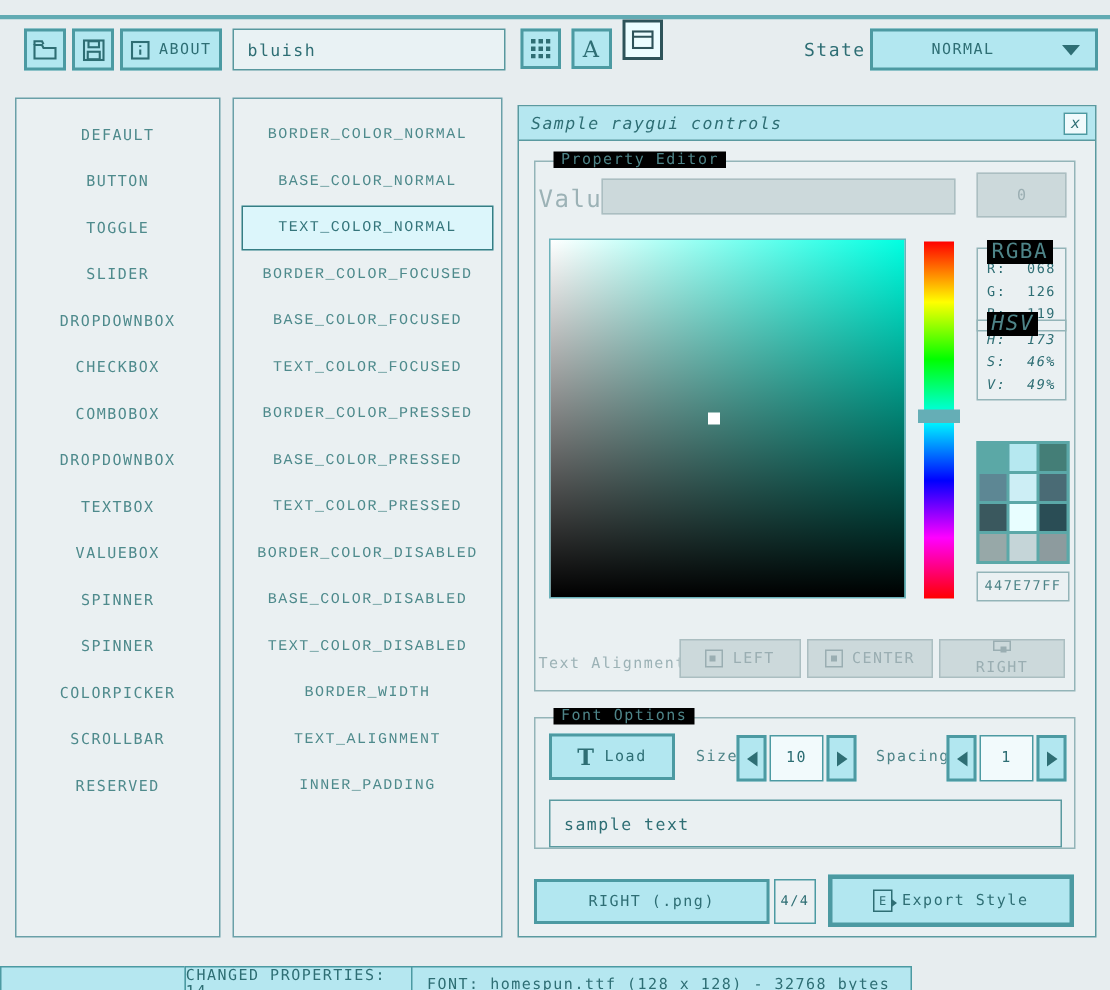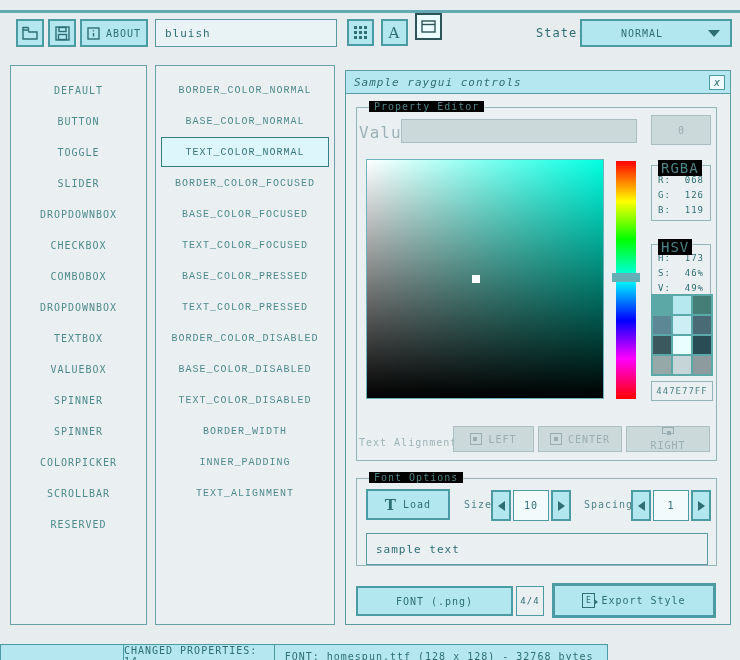--- a/index.html
+++ b/index.html
@@ -83,21 +83,21 @@
                         #00ffff 50%,#0000ff 67%,#ff00ff 83%,#ff0000 100%); }
   #hue-handle { position:absolute; left:266px; top:202px; width:28px; height:9px;
                 background:#65aeb6; cursor:grab; }
 
   .mini-group { position:absolute; left:305px; width:60px; border:1px solid #93b4b8; }
   .mini-label { position:absolute; top:-6px; left:6px; background:#000000;
                 padding:0 3px; font-size:14px; letter-spacing:1px; color:#4e8488; }
   .mini-row { display:flex; justify-content:space-between; padding:0 6px;
               font-size:9px; letter-spacing:1px; color:#2e6e74; line-height:15px; }
   #rgba-group { top:94px; height:56px; padding-top:7px; }
-  #hsv-group  { top:173px; height:54px; padding-top:6px; }
+  #hsv-group  { top:142px; height:54px; padding-top:6px;font-style:italic; }
 
   #style-color-grid { position:absolute; left:305px; top:223px; width:62px; height:82px;
                       border:2px solid #5ba8a8; background:#5ba8a8;
                       display:grid; grid-template-columns:repeat(3,1fr);
                       grid-template-rows:repeat(4,1fr); gap:2px; }
   #style-color-grid div { cursor:pointer; }
   #hex-box { position:absolute; left:305px; top:310px; width:62px; height:20px;
              border:1px solid #93b4b8; display:flex; align-items:center;
              justify-content:center; font-size:9px; letter-spacing:1px; color:#4e8488; }
 
@@ -242,28 +242,29 @@
     <div class="list-item">RESERVED</div>
   </div>
 
   <div id="props-panel" class="abs panel">
     <div class="list-item">BORDER_COLOR_NORMAL</div>
     <div class="list-item">BASE_COLOR_NORMAL</div>
     <div class="list-item selected">TEXT_COLOR_NORMAL</div>
     <div class="list-item">BORDER_COLOR_FOCUSED</div>
     <div class="list-item">BASE_COLOR_FOCUSED</div>
     <div class="list-item">TEXT_COLOR_FOCUSED</div>
+    <div class="list-item">BORDER_COLOR_PRESSED</div>
     <div class="list-item">BASE_COLOR_PRESSED</div>
     <div class="list-item">TEXT_COLOR_PRESSED</div>
     <div class="list-item">BORDER_COLOR_DISABLED</div>
     <div class="list-item">BASE_COLOR_DISABLED</div>
     <div class="list-item">TEXT_COLOR_DISABLED</div>
     <div class="list-item">BORDER_WIDTH</div>
+    <div class="list-item">TEXT_ALIGNMENT</div>
     <div class="list-item">INNER_PADDING</div>
-    <div class="list-item">TEXT_ALIGNMENT</div>
   </div>
 
   <div id="sample-window" class="abs">
     <div id="win-titlebar">
       <span id="win-title">Sample raygui controls</span>
       <div id="win-close">
         <span>x</span>
       </div>
     </div>
 
@@ -369,21 +370,21 @@
     </div>
     <div id="spacing-val" class="spin-val">
       <span>1</span>
     </div>
     <div id="spacing-inc" class="spin-btn btn-cyan">
       <span class="tri-r"></span>
     </div>
     <input id="sample-textbox" value="sample text" style="">
 
     <div id="table-btn" class="btn-cyan">
-      <span>FONT (.png)</span>
+      <span>RIGHT (.png)</span>
     </div>
     <div id="count-box">
       <span>4/4</span>
     </div>
     <div id="export-btn" class="btn-cyan">
       <span class="export-ic">
         <span>E</span>
       </span>
       <span>Export Style</span>
     </div>

